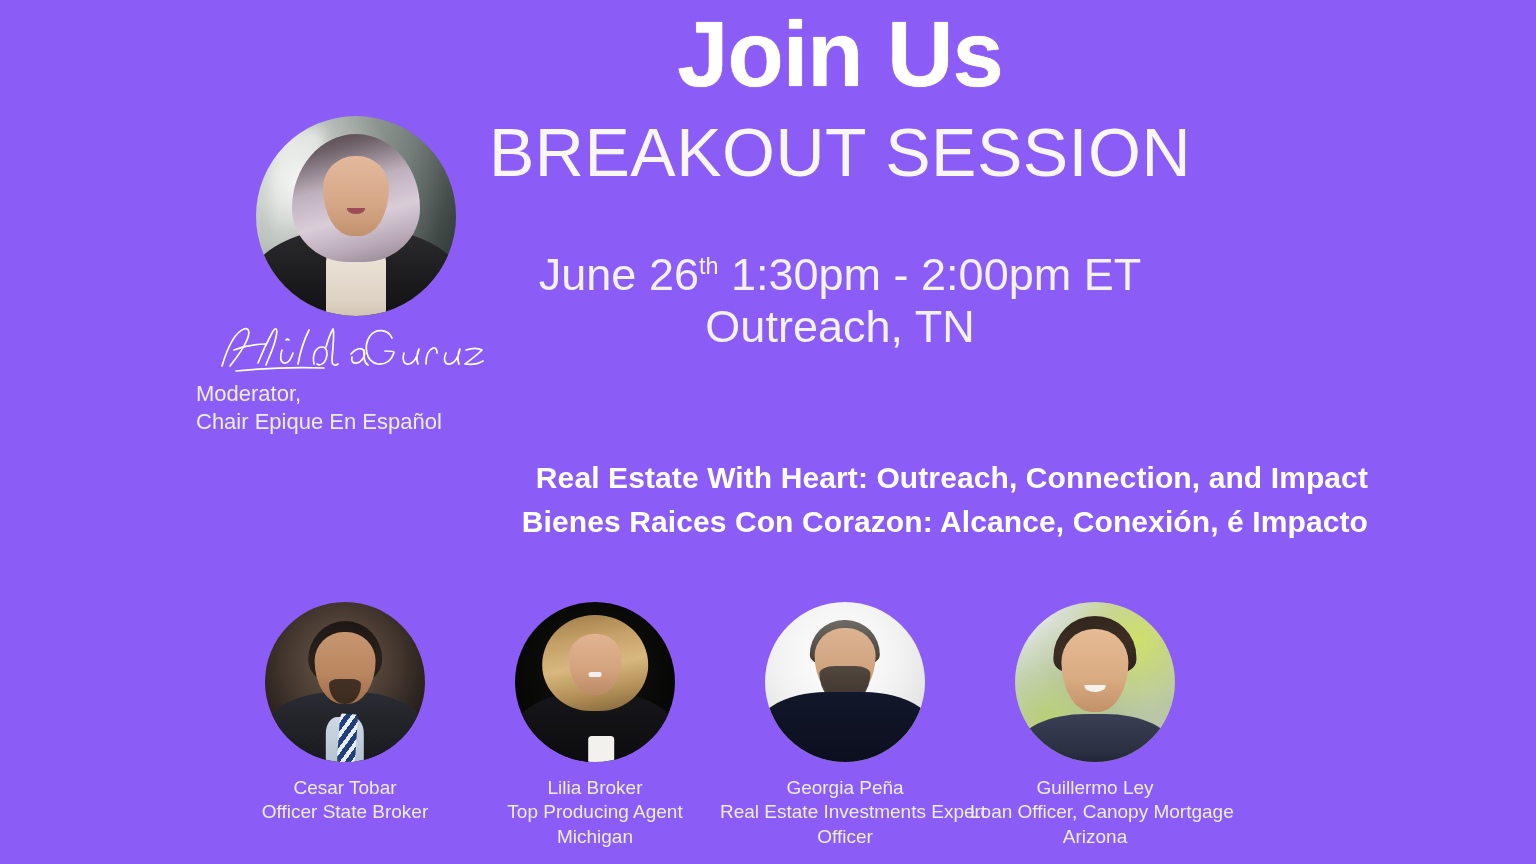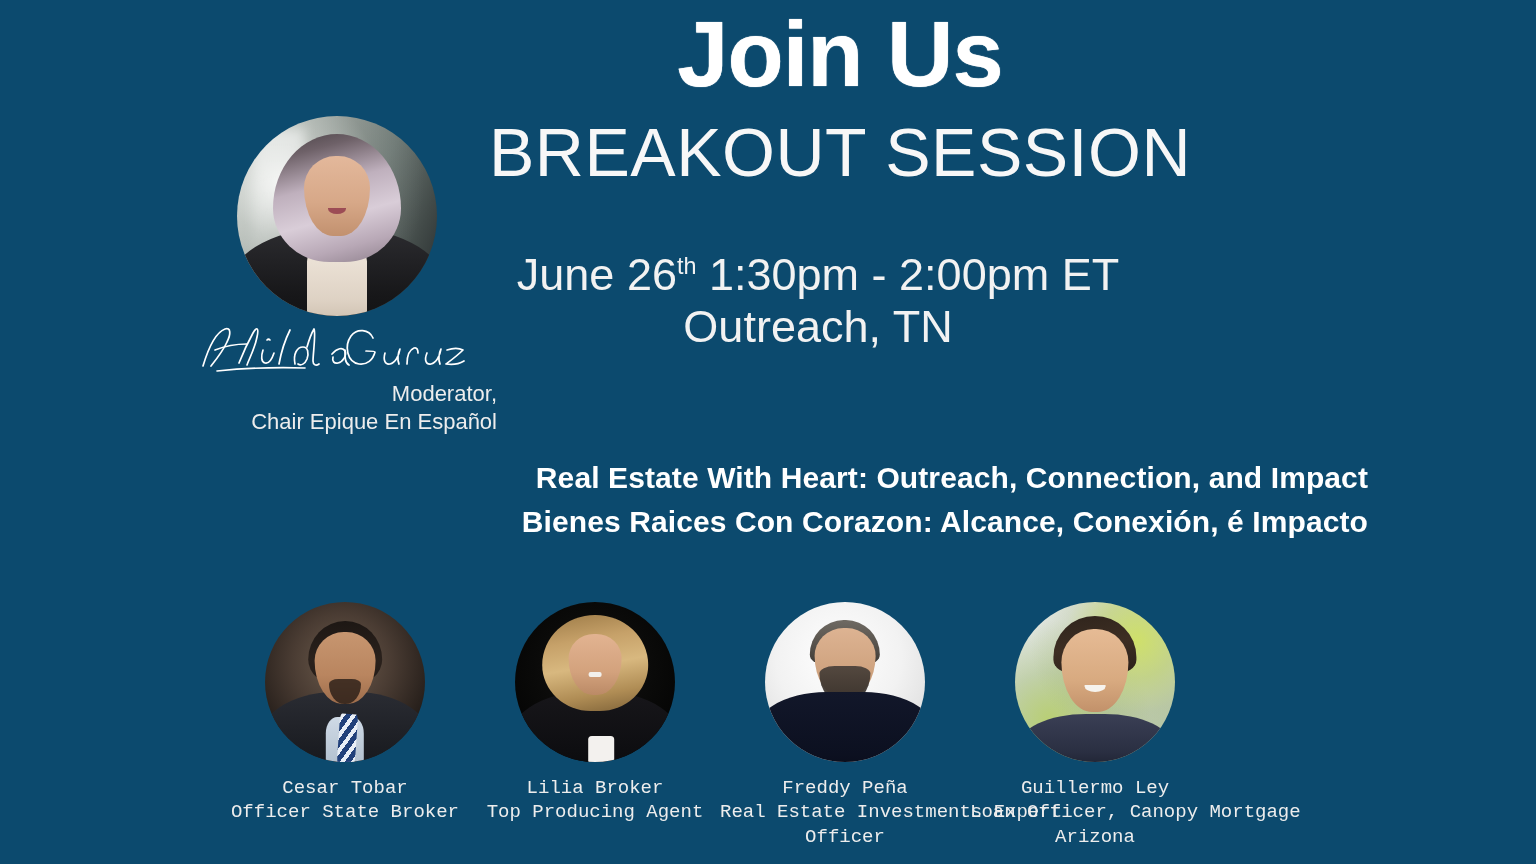--- a/index.html
+++ b/index.html
@@ -7,21 +7,21 @@
     padding: 0;
     background: #000000;
   }
   body {
     font-family: "Liberation Sans", sans-serif;
   }
   #slide {
     position: relative;
     width: 1536px;
     height: 864px;
-    background: #0c4a6e;
+    background: #8b5cf6;
     overflow: hidden;
     color: #ffffff;
   }
 
   
   .headline-block {
     position: absolute;
     left: 430px;
     top: 8px;
     width: 820px;
@@ -44,21 +44,21 @@
     line-height: 1.08;
     letter-spacing: 0.5px;
     color: #f7f7f7;
     margin: 14px 0 0 0;
     white-space: nowrap;
   }
 
   
   .event-meta {
     position: absolute;
-    left: 408px;
+    left: 430px;
     top: 252px;
     width: 820px;
     text-align: center;
     font-weight: 300;
     font-size: 45px;
     line-height: 1.0;
     color: #f2f2f2;
   }
   .event-meta .meta-line {
     display: block;
@@ -68,24 +68,24 @@
   .event-meta sup {
     font-size: 0.52em;
     vertical-align: super;
     line-height: 0;
   }
   .date-line .date-day { letter-spacing: 0; }
 
   
   .moderator {
     position: absolute;
-    left: 177px;
+    left: 196px;
     top: 116px;
     width: 320px;
-    text-align: right;
+    text-align: left;
   }
   .photo-circle {
     border-radius: 50%;
     overflow: hidden;
     position: relative;
   }
   .moderator .photo-circle {
     width: 200px;
     height: 200px;
     margin: 0 auto;
@@ -213,21 +213,20 @@
     width: 160px;
     height: 160px;
     margin: 0 auto;
   }
   .panelist-caption {
     margin-top: 14px;
     font-weight: 400;
     font-size: 19px;
     line-height: 1.28;
     color: #ededed;
-    font-family: Liberation Mono, monospace;
   }
   .panelist-caption span { display: block; white-space: nowrap; }
 
   
   .p-bg { position: absolute; inset: 0; }
   .p-body {
     position: absolute; left: 50%; bottom: -14%;
     transform: translateX(-50%);
     width: 110%; height: 58%;
     border-radius: 44% 44% 12% 12% / 56% 56% 10% 10%;
@@ -399,33 +398,34 @@
         <div class="p-bg"></div>
         <div class="p-body"></div>
         <div class="p-white"></div>
         <div class="p-hair"></div>
         <div class="p-face"></div>
         <div class="p-smile"></div>
       </div>
       <div class="panelist-caption">
         <span>Lilia Broker</span>
         <span>Top Producing Agent</span>
+        <span>Michigan</span>
       </div>
     </div>
 
     <div class="panelist freddy" style="left:500px;">
       <div class="photo-circle">
         <div class="p-bg"></div>
         <div class="p-hair"></div>
         <div class="p-face"></div>
         <div class="p-beard"></div>
         <div class="p-body"></div>
       </div>
       <div class="panelist-caption">
-        <span>Freddy Peña</span>
+        <span>Georgia Peña</span>
         <span>Real Estate Investments Expert</span>
         <span>Officer</span>
       </div>
     </div>
 
     <div class="panelist guillermo" style="left:750px;">
       <div class="photo-circle">
         <div class="p-bg"></div>
         <div class="p-body"></div>
         <div class="p-hair"></div>

